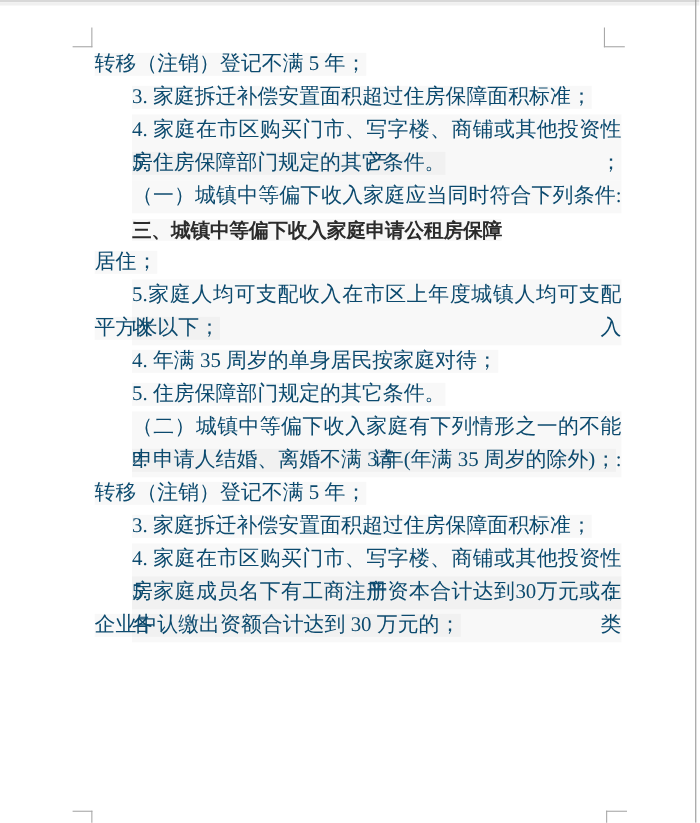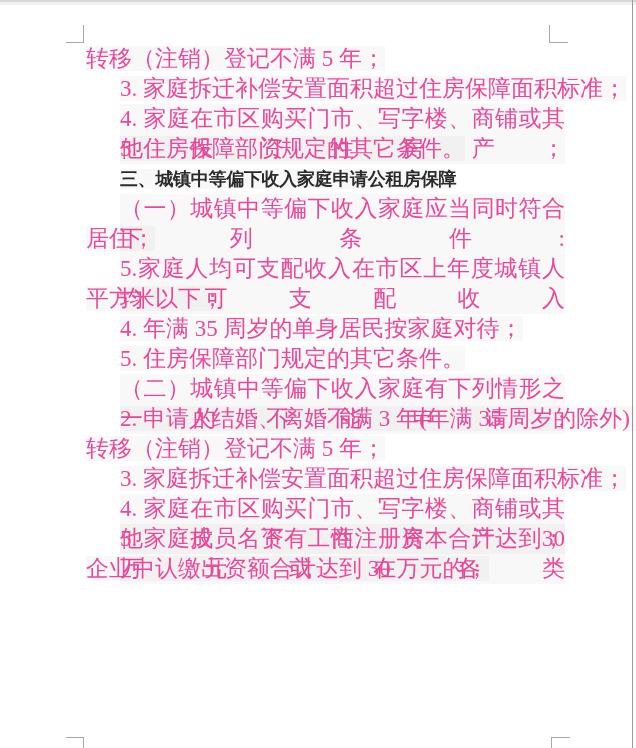--- a/index.html
+++ b/index.html
@@ -60,22 +60,22 @@
   
   .text-column {
     position: absolute;
     left: 86px;
     top: 44px;
     width: 479px;
   }
   .line {
     height: 30px;
     line-height: 30px;
-    font-size: 23px;
-    color: #ec4899;
+    font-size: 19px;
+    color: #0c4a6e;
     white-space: nowrap;
   }
   .line .run {
     
     background: rgba(0, 0, 0, 0.028);
   }
   .line.indent {
     padding-left: 34px;
   }
   .line.fill {
@@ -107,24 +107,24 @@
 <div class="mark mark-bl"></div>
 <div class="mark mark-br"></div>
 
 <div class="text-column">
     <div class="line"><span class="run">转移（注销）登记不满 5 年；</span></div>
     <div class="line indent"><span class="run">3. 家庭拆迁补偿安置面积超过住房保障面积标准；</span></div>
     <div class="line indent fill">
       <span class="run">4. 家庭在市区购买门市、写字楼、商铺或其他投资性房产；</span>
     </div>
     <div class="line indent"><span class="run">5. 住房保障部门规定的其它条件。</span></div>
-    <div class="line indent heading"><span class="run">三、城镇中等偏下收入家庭申请公租房保障</span></div>
     <div class="line indent fill">
       <span class="run">（一）城镇中等偏下收入家庭应当同时符合下列条件:</span>
     </div>
+    <div class="line indent heading"><span class="run">三、城镇中等偏下收入家庭申请公租房保障</span></div>
     <div class="line"><span class="run">居住；</span></div>
     <div class="line indent fill">
       <span class="run">5.家庭人均可支配收入在市区上年度城镇人均可支配收入</span>
     </div>
     <div class="line"><span class="run">平方米以下；</span></div>
     <div class="line indent"><span class="run">4. 年满 35 周岁的单身居民按家庭对待；</span></div>
     <div class="line indent"><span class="run">5. 住房保障部门规定的其它条件。</span></div>
     <div class="line indent fill">
       <span class="run">（二）城镇中等偏下收入家庭有下列情形之一的不能申请:</span>
     </div>

